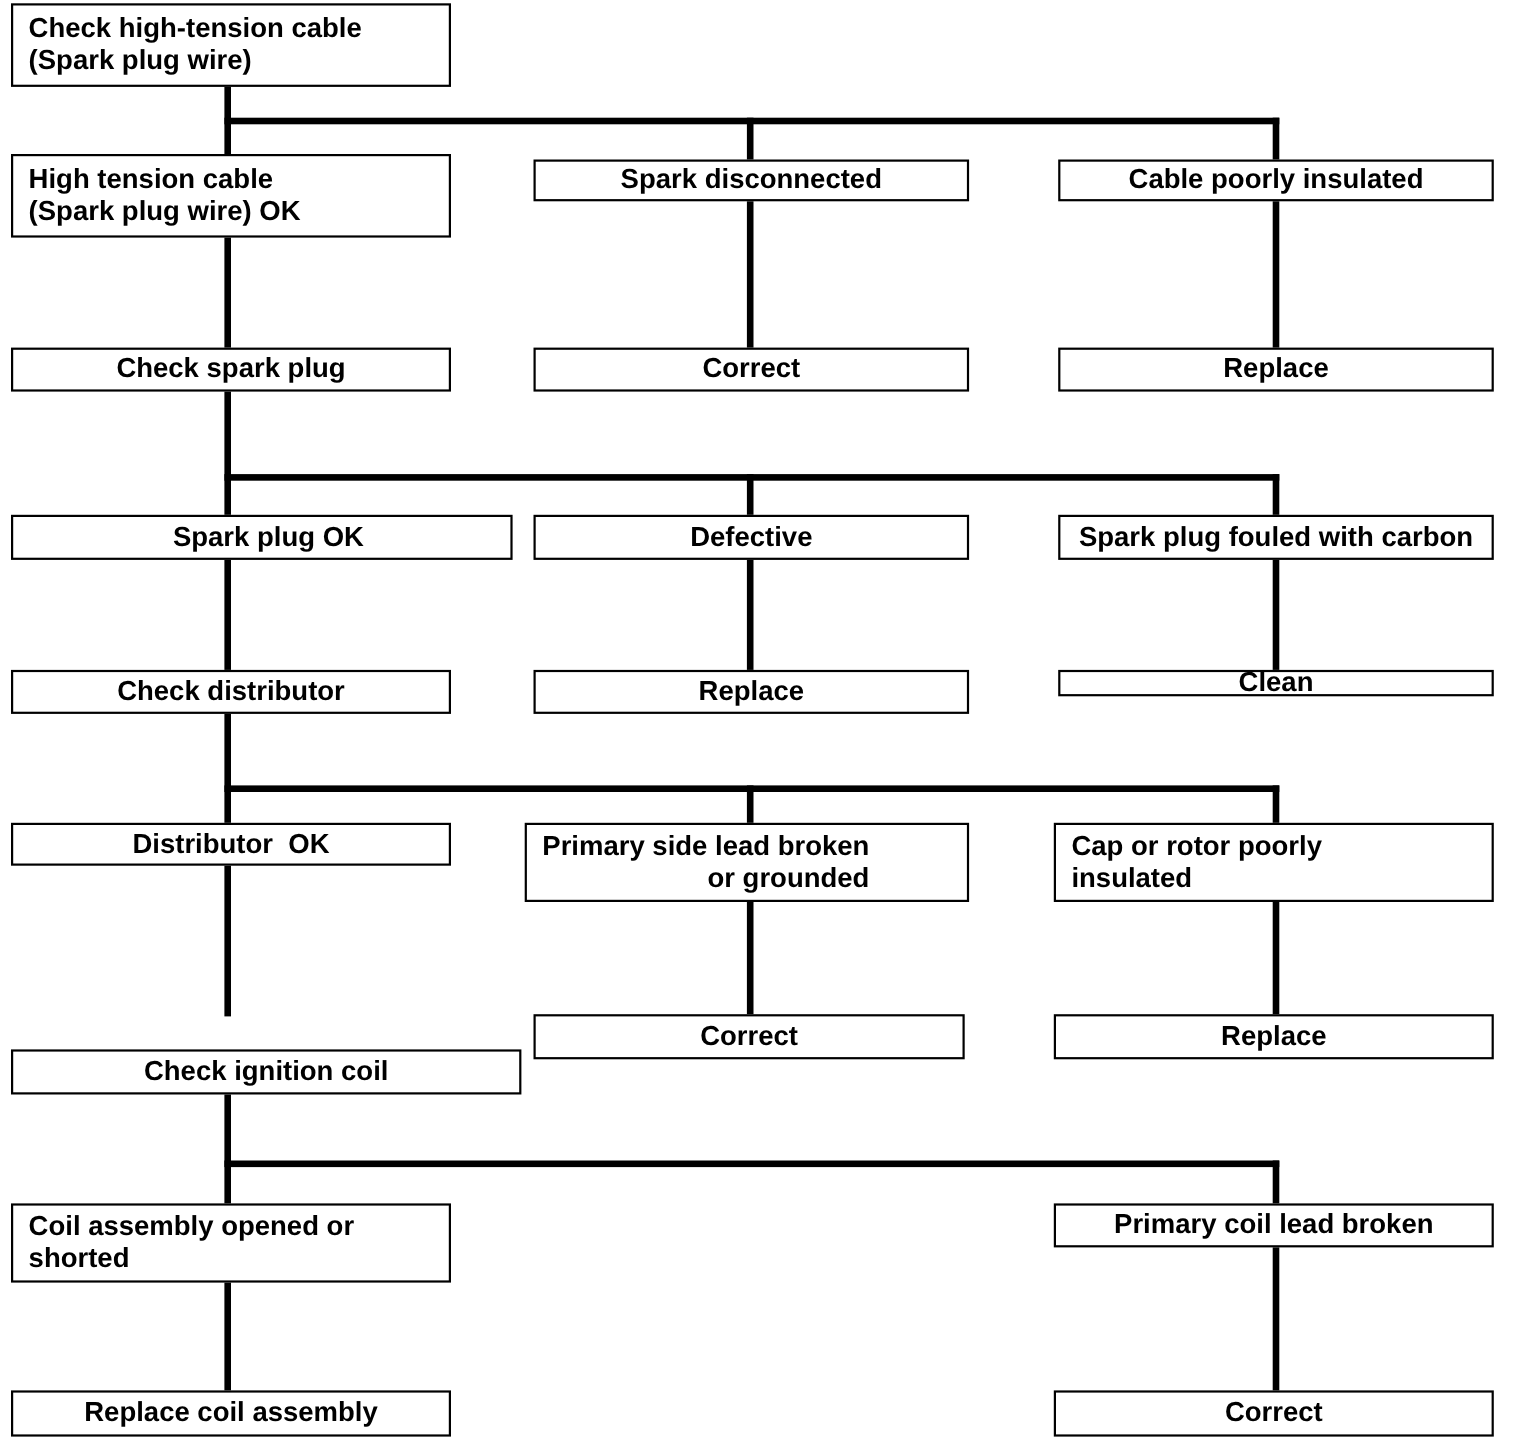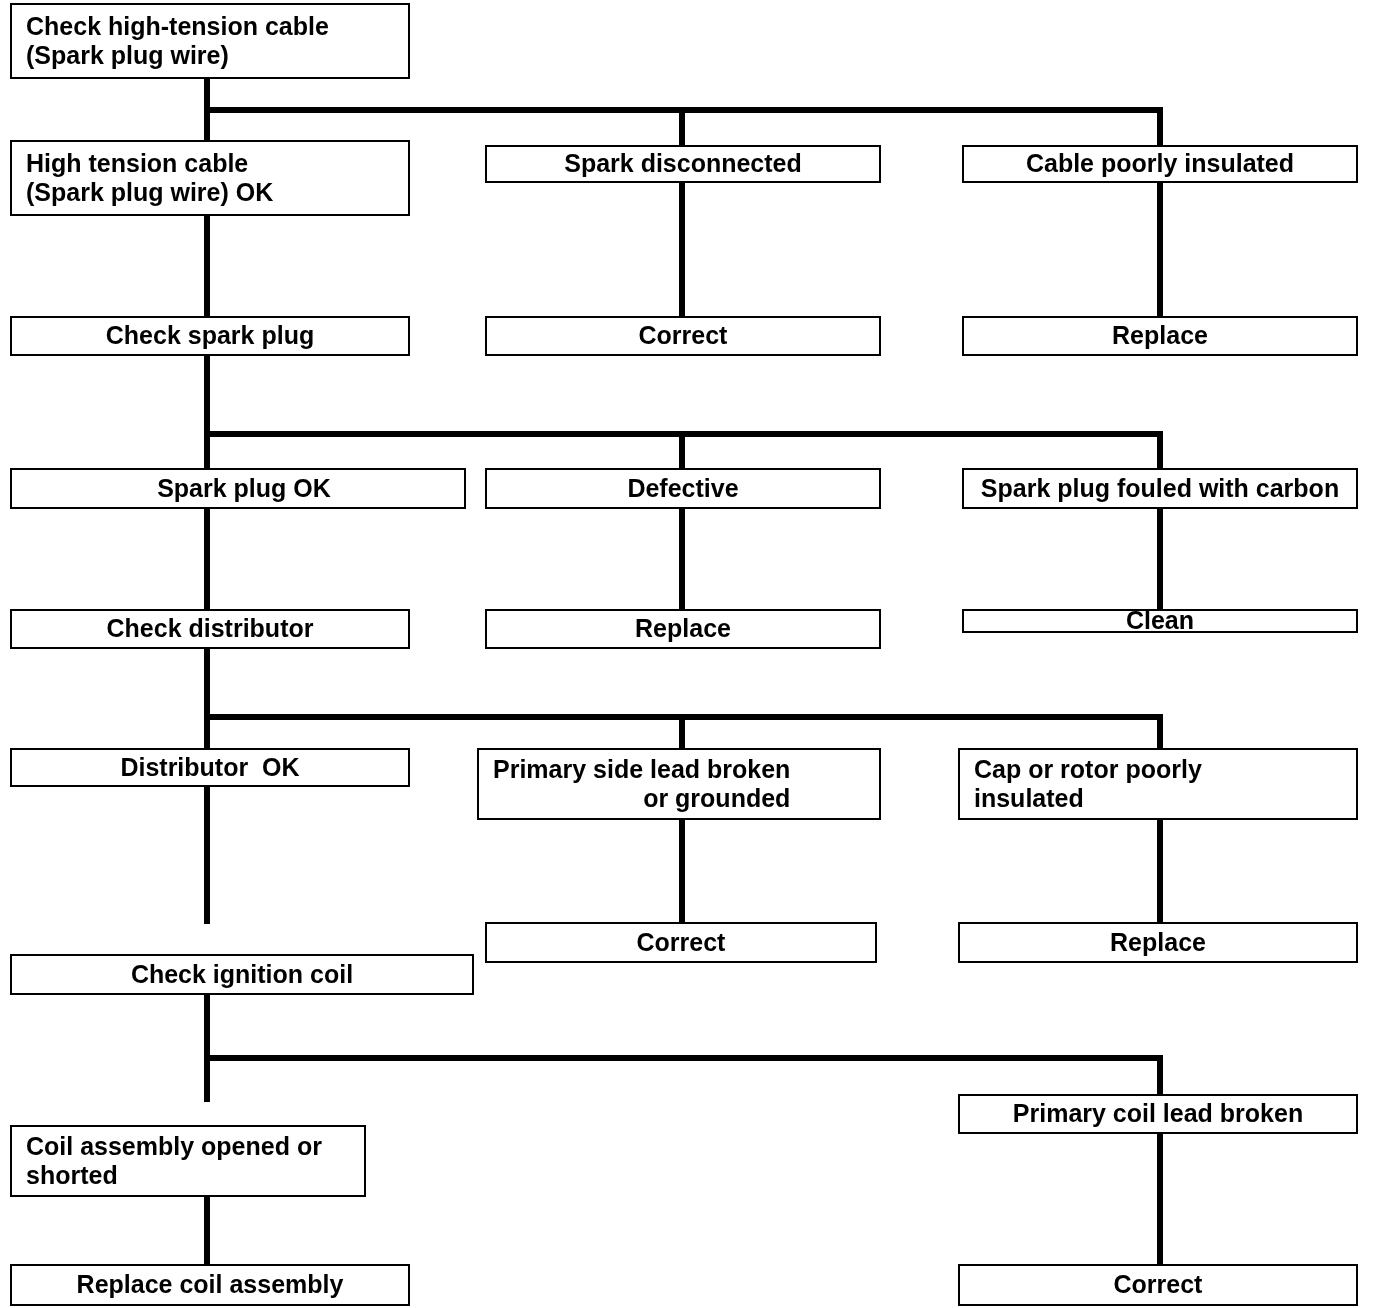--- a/index.html
+++ b/index.html
@@ -158,21 +158,21 @@
   <div class="node center" style="left:10px; top:922px; width:464px; height:41px;margin-top:32px;">
     <span class="txt">Check ignition coil</span>
   </div>
   <div class="node center" style="left:485px; top:922px; width:392px; height:41px;">
     <span class="txt">Correct</span>
   </div>
   <div class="node center" style="left:958px; top:922px; width:400px; height:41px;">
     <span class="txt">Replace</span>
   </div>
 
-  <div class="node left" style="left:10px; top:1094px; width:356px; height:72px;margin-top:31px;">
+  <div class="node left" style="left:10px; top:1094px; width:400px; height:72px;">
     <span class="txt">Coil assembly opened or
 shorted</span>
   </div>
   <div class="node center" style="left:958px; top:1094px; width:400px; height:40px;">
     <span class="txt">Primary coil lead broken</span>
   </div>
 
   <div class="node center" style="left:10px; top:1264px; width:400px; height:42px;">
     <span class="txt">Replace coil assembly</span>
   </div>

